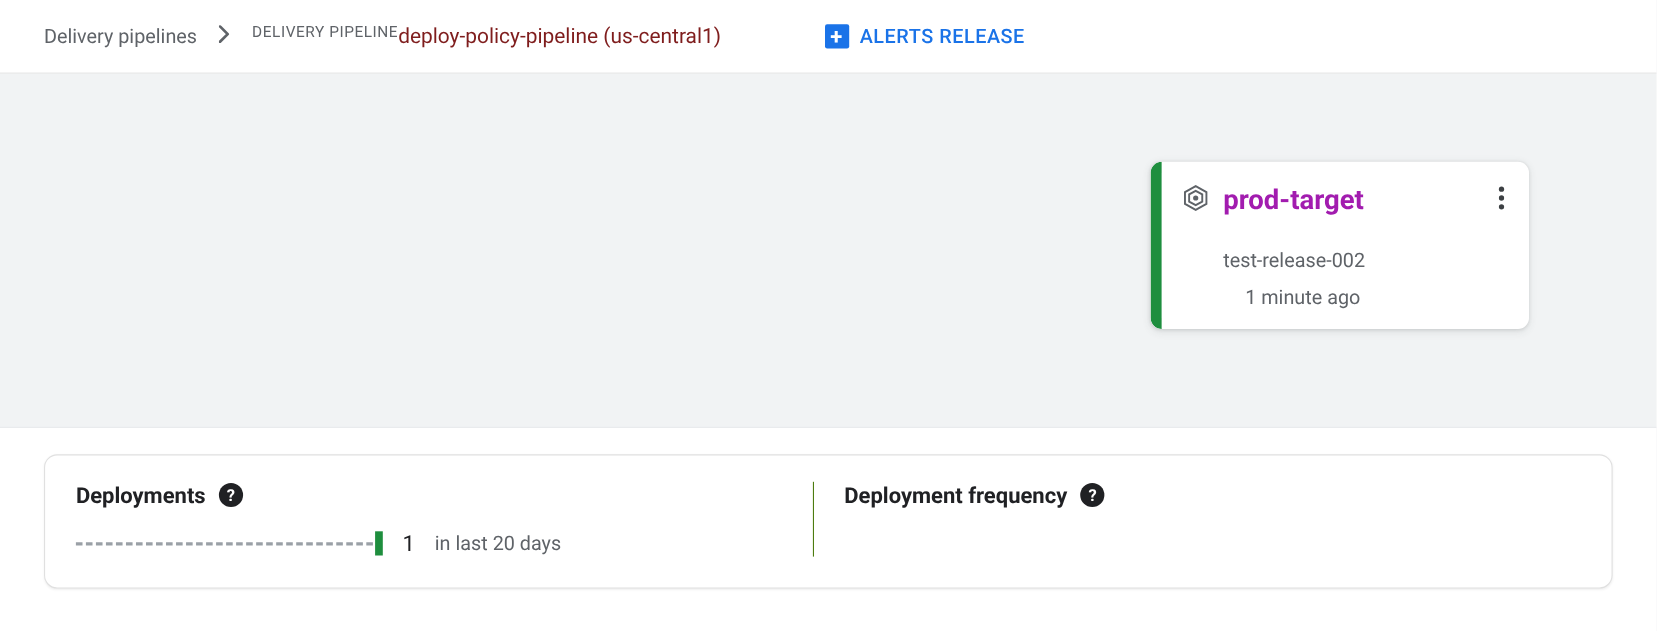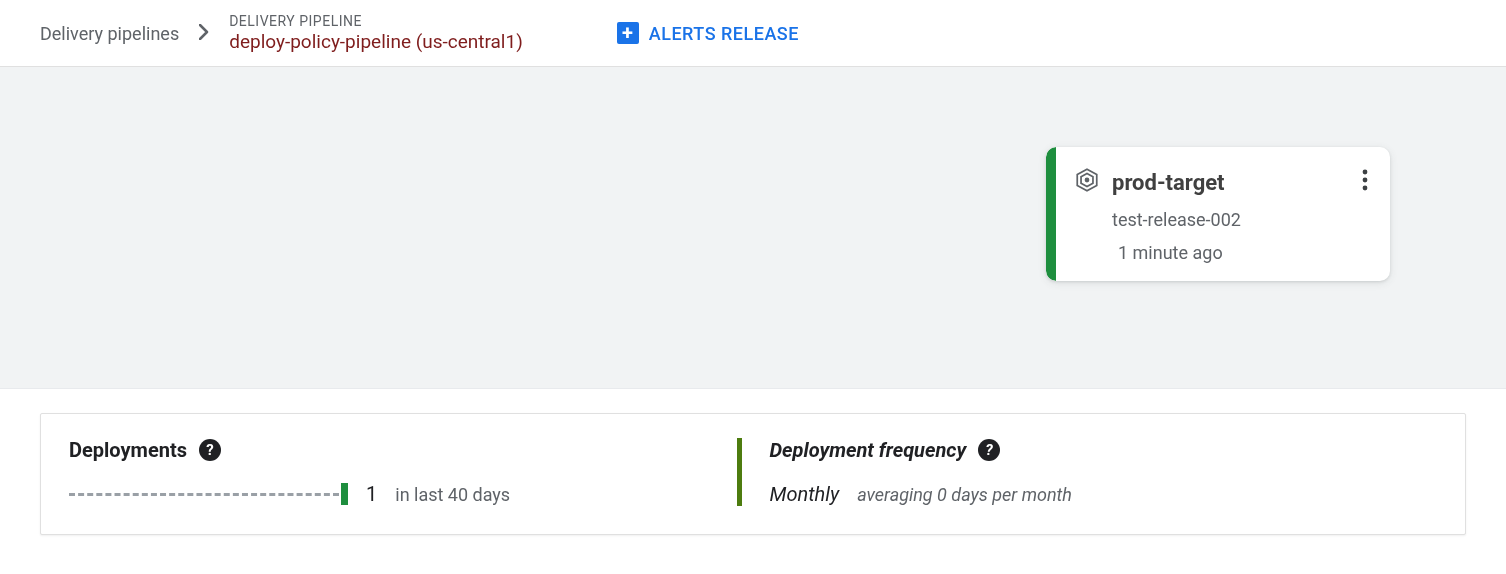--- a/index.html
+++ b/index.html
@@ -23,21 +23,21 @@
     font-size: 18px;
     cursor: pointer;
   }
   .chevron {
     color: #5f6368;
     font-size: 18px;
     margin: 0 4px;
   }
   .pipeline-block {
     display: flex;
-    flex-direction: column;
+    flex-direction: row;
     line-height: 1.3;
   }
   .pipeline-label {
     font-size: 14px;
     color: #5f6368;
     letter-spacing: 0.5px;
   }
   .pipeline-name {
     font-size: 19px;
     color: #7f1d1d;
@@ -93,62 +93,61 @@
   .target-body {
     flex: 1;
     padding: 18px 18px 18px 18px;
   }
   .target-head {
     display: flex;
     align-items: center;
     gap: 12px;
   }
   .target-title {
-    font-size: 22px;
+    font-size: 25px;
     font-weight: 700;
-    color: #404040;
+    color: #a21caf;
     flex: 1;
   }
   .kebab {
     cursor: pointer;
     color: #3c4043;
     padding: 4px;
   }
   .target-sub {
     margin-left: 38px;
-    margin-top: 10px;
+    margin-top: 28px;
     font-size: 18px;
     color: #5f6368;
   }
   .target-time {
-    margin-left: 44px;
+    margin-left: 58px;
     margin-top: 12px;
     font-size: 18px;
     color: #5f6368;
   }
   
   .metrics-wrap {
     padding: 24px 40px;
   }
   .metrics-card {
     background: #fff;
     border: 1px solid #e0e0e0;
-    border-radius: 2px;
+    border-radius: 12px;
     box-shadow: 0 1px 2px rgba(60,64,67,.08);
     display: flex;
     padding: 24px 28px 28px;
     gap: 0;
   }
   .metric {
     flex: 1;
   }
   .metric + .metric {
-    border-left: 5px solid #4d7c0f;
+    border-left: 1px solid #4d7c0f;
     padding-left: 28px;
-    font-style: italic;
   }
   .metric-title {
     display: flex;
     align-items: center;
     gap: 12px;
     font-size: 20px;
     font-weight: 700;
     color: #202124;
   }
   .help-icon {
@@ -248,27 +247,23 @@
       <div class="metric-title">
         <span>Deployments</span>
         <span class="help-icon">?</span>
       </div>
       <div class="metric-body">
         <div class="spark">
           <span class="dash"></span>
             <span class="bar"></span>
         </div>
         <span>1</span>
-        <span class="sub">in last 40 days</span>
+        <span class="sub">in last 20 days</span>
       </div>
     </div>
     <div class="metric">
       <div class="metric-title">
         <span>Deployment frequency</span>
         <span class="help-icon">?</span>
       </div>
-      <div class="metric-body">
-        <span>Monthly</span>
-        <span class="sub">averaging 0 days per month</span>
-      </div>
     </div>
   </div>
 </div>
 
 </body></html>

